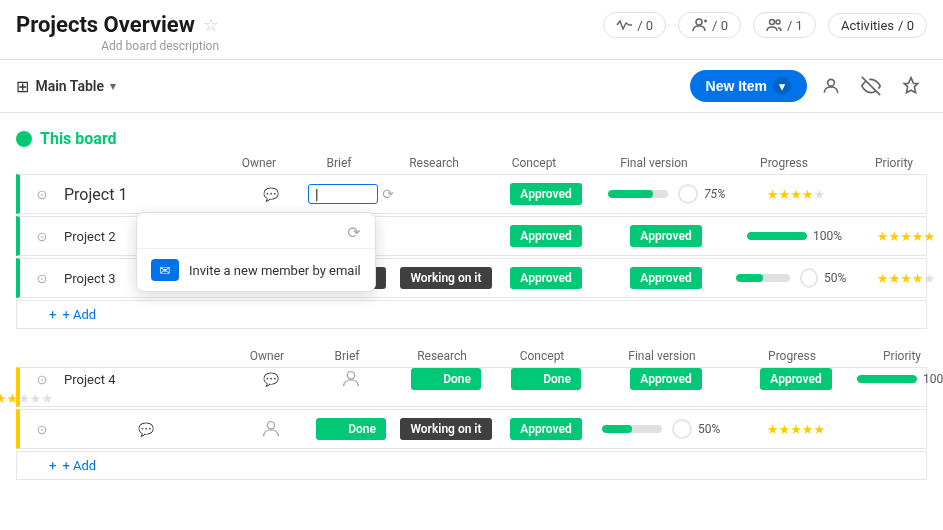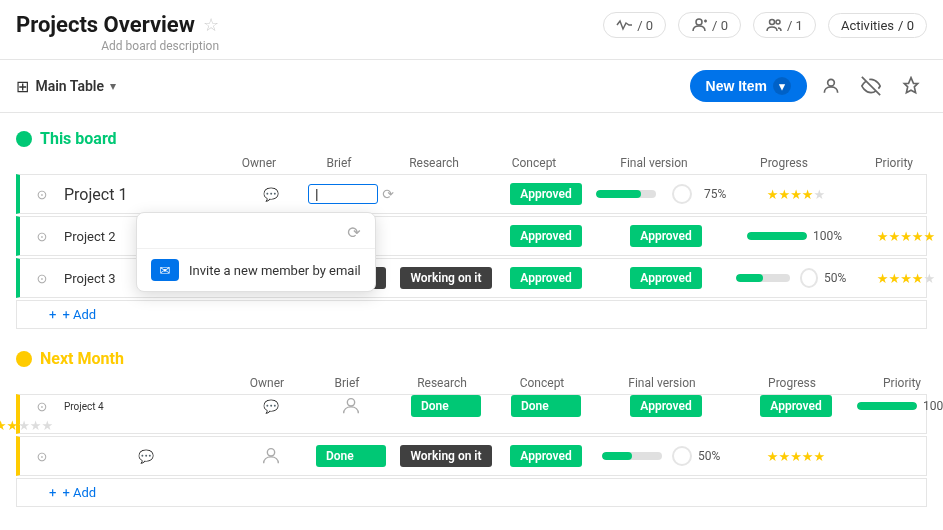--- a/index.html
+++ b/index.html
@@ -28,21 +28,21 @@
 
     .main-content { padding: 0 16px 16px; overflow-y: auto; max-height: calc(530px - 110px); }
 
     .section { margin-top: 16px; }
     .section-header { display: flex; align-items: center; gap: 8px; margin-bottom: 8px; }
     .section-dot { width: 16px; height: 16px; border-radius: 50%; }
     .section-dot.green { background: #00c875; }
     .section-dot.yellow { background: #ffcb00; }
     .section-title { font-size: 16px; font-weight: 700; }
 
-    .status-badge { border-radius: 3px; padding: 4px 10px; font-size: 12px; font-weight: 600; color: #fff; text-align: left; min-width: 70px; }
+    .status-badge { border-radius: 3px; padding: 4px 10px; font-size: 12px; font-weight: 600; color: #fff; text-align: right; min-width: 70px; }
     .status-approved { background: #00c875; }
     .status-declined { background: #e2445c; }
     .status-working { background: #404040; }
     .status-done { background: #00c875; }
     .status-stuck { background: #e2445c; }
 
     .progress-cell { display: flex; align-items: center; gap: 6px; }
     .progress-bar-wrap { width: 60px; height: 8px; background: #e0e0e0; border-radius: 4px; overflow: hidden; }
     .progress-bar { height: 100%; background: #00c875; border-radius: 4px; }
     .progress-pct { font-size: 12px; color: #555; min-width: 32px; }
@@ -169,21 +169,21 @@
           <div style="font-size:16px;padding:0 8px;">Project 1</div>
           <div style="display:flex;align-items:center;justify-content:center;color:#aaa;">💬</div>
           <div style="display:flex;align-items:center;justify-content:center;">
             <input type="text" style="border: 1px solid rgb(0, 115, 234); border-radius: 3px; padding: 2px 6px; font-size: 12px; width: 70px; outline: none;" value="|">
             <span style="margin-left:4px;color:#aaa;font-size:14px;">⟳</span>
           </div>
           <div style="display:flex;align-items:center;justify-content:center;"></div>
           <div style="display:flex;align-items:center;justify-content:center;">
             <span class="status-badge status-approved">Approved</span>
           </div>
-          <div class="progress-cell" style="justify-content:space-between;">
+          <div class="progress-cell" style="justify-content:flex-end;font-style:italic;">
             <div class="progress-bar-wrap">
                 <div class="progress-bar" style="width:75%;"></div>
               </div>
             <div style="width:20px;height:20px;border-radius:50%;border:2px solid #e5e5e5;margin-left:4px;"></div>
             <span class="progress-pct">75%</span>
           </div>
           <div style="display:flex;align-items:center;justify-content:center;">
             <span style="color:#ffcb00;font-size:13px;">★★★★</span>
               <span style="color:#ddd;font-size:13px;">★</span>
           </div>
@@ -258,42 +258,38 @@
       </div>
 
       <div class="add-row">
         <span>+</span>
         <span>+ Add</span>
       </div>
 
     </div>
 
     <div class="section section-two">
-      <div class="section-header">
-        <div class="section-dot yellow"></div>
-        <span class="section-title" style="color:#ffcb00;">Next Month</span>
-      </div>
 
       <div style="display:grid; grid-template-columns:8px 28px 180px 70px 90px 100px 100px 140px 120px 100px; padding-left:0; margin-bottom:4px;">
         <div></div>
         <div></div>
         <div></div>
         <div style="text-align:center;font-size:12px;color:#666;">Owner</div>
         <div style="text-align:center;font-size:12px;color:#666;">Brief</div>
         <div style="text-align:center;font-size:12px;color:#666;">Research</div>
         <div style="text-align:center;font-size:12px;color:#666;">Concept</div>
         <div style="text-align:center;font-size:12px;color:#666;">Final version</div>
         <div style="text-align:center;font-size:12px;color:#666;">Progress</div>
         <div style="text-align:center;font-size:12px;color:#666;">Priority</div>
       </div>
 
       <div style="display:grid; grid-template-columns:8px 28px 180px 70px 90px 100px 100px 140px 120px 100px; align-items:center; border:1px solid #e5e5e5; border-left:4px solid #ffcb00; margin-bottom:2px; background:#fff; min-height:40px;">
         <div style="width:4px;"></div>
         <div style="display:flex;align-items:center;justify-content:center;color:#aaa;cursor:pointer;">⊙</div>
-        <div style="font-size:10px;padding:0 8px;">Project 4</div>
+        <div style="font-size:13px;padding:0 8px;">Project 4</div>
         <div style="display:flex;align-items:center;justify-content:center;color:#aaa;">💬</div>
         <div style="display:flex;align-items:center;justify-content:center;">
           <svg viewBox="0 0 24 24" width="22" height="22" fill="none" stroke="#aaa" stroke-width="1.5">
               <circle cx="12" cy="8" r="4"></circle>
               <path d="M4 20c0-4 3-7 8-7s8 3 8 7"></path>
             </svg>
         </div>
         <div style="display:flex;align-items:center;justify-content:center;">
           <span class="status-badge status-done">Done</span>
         </div>

